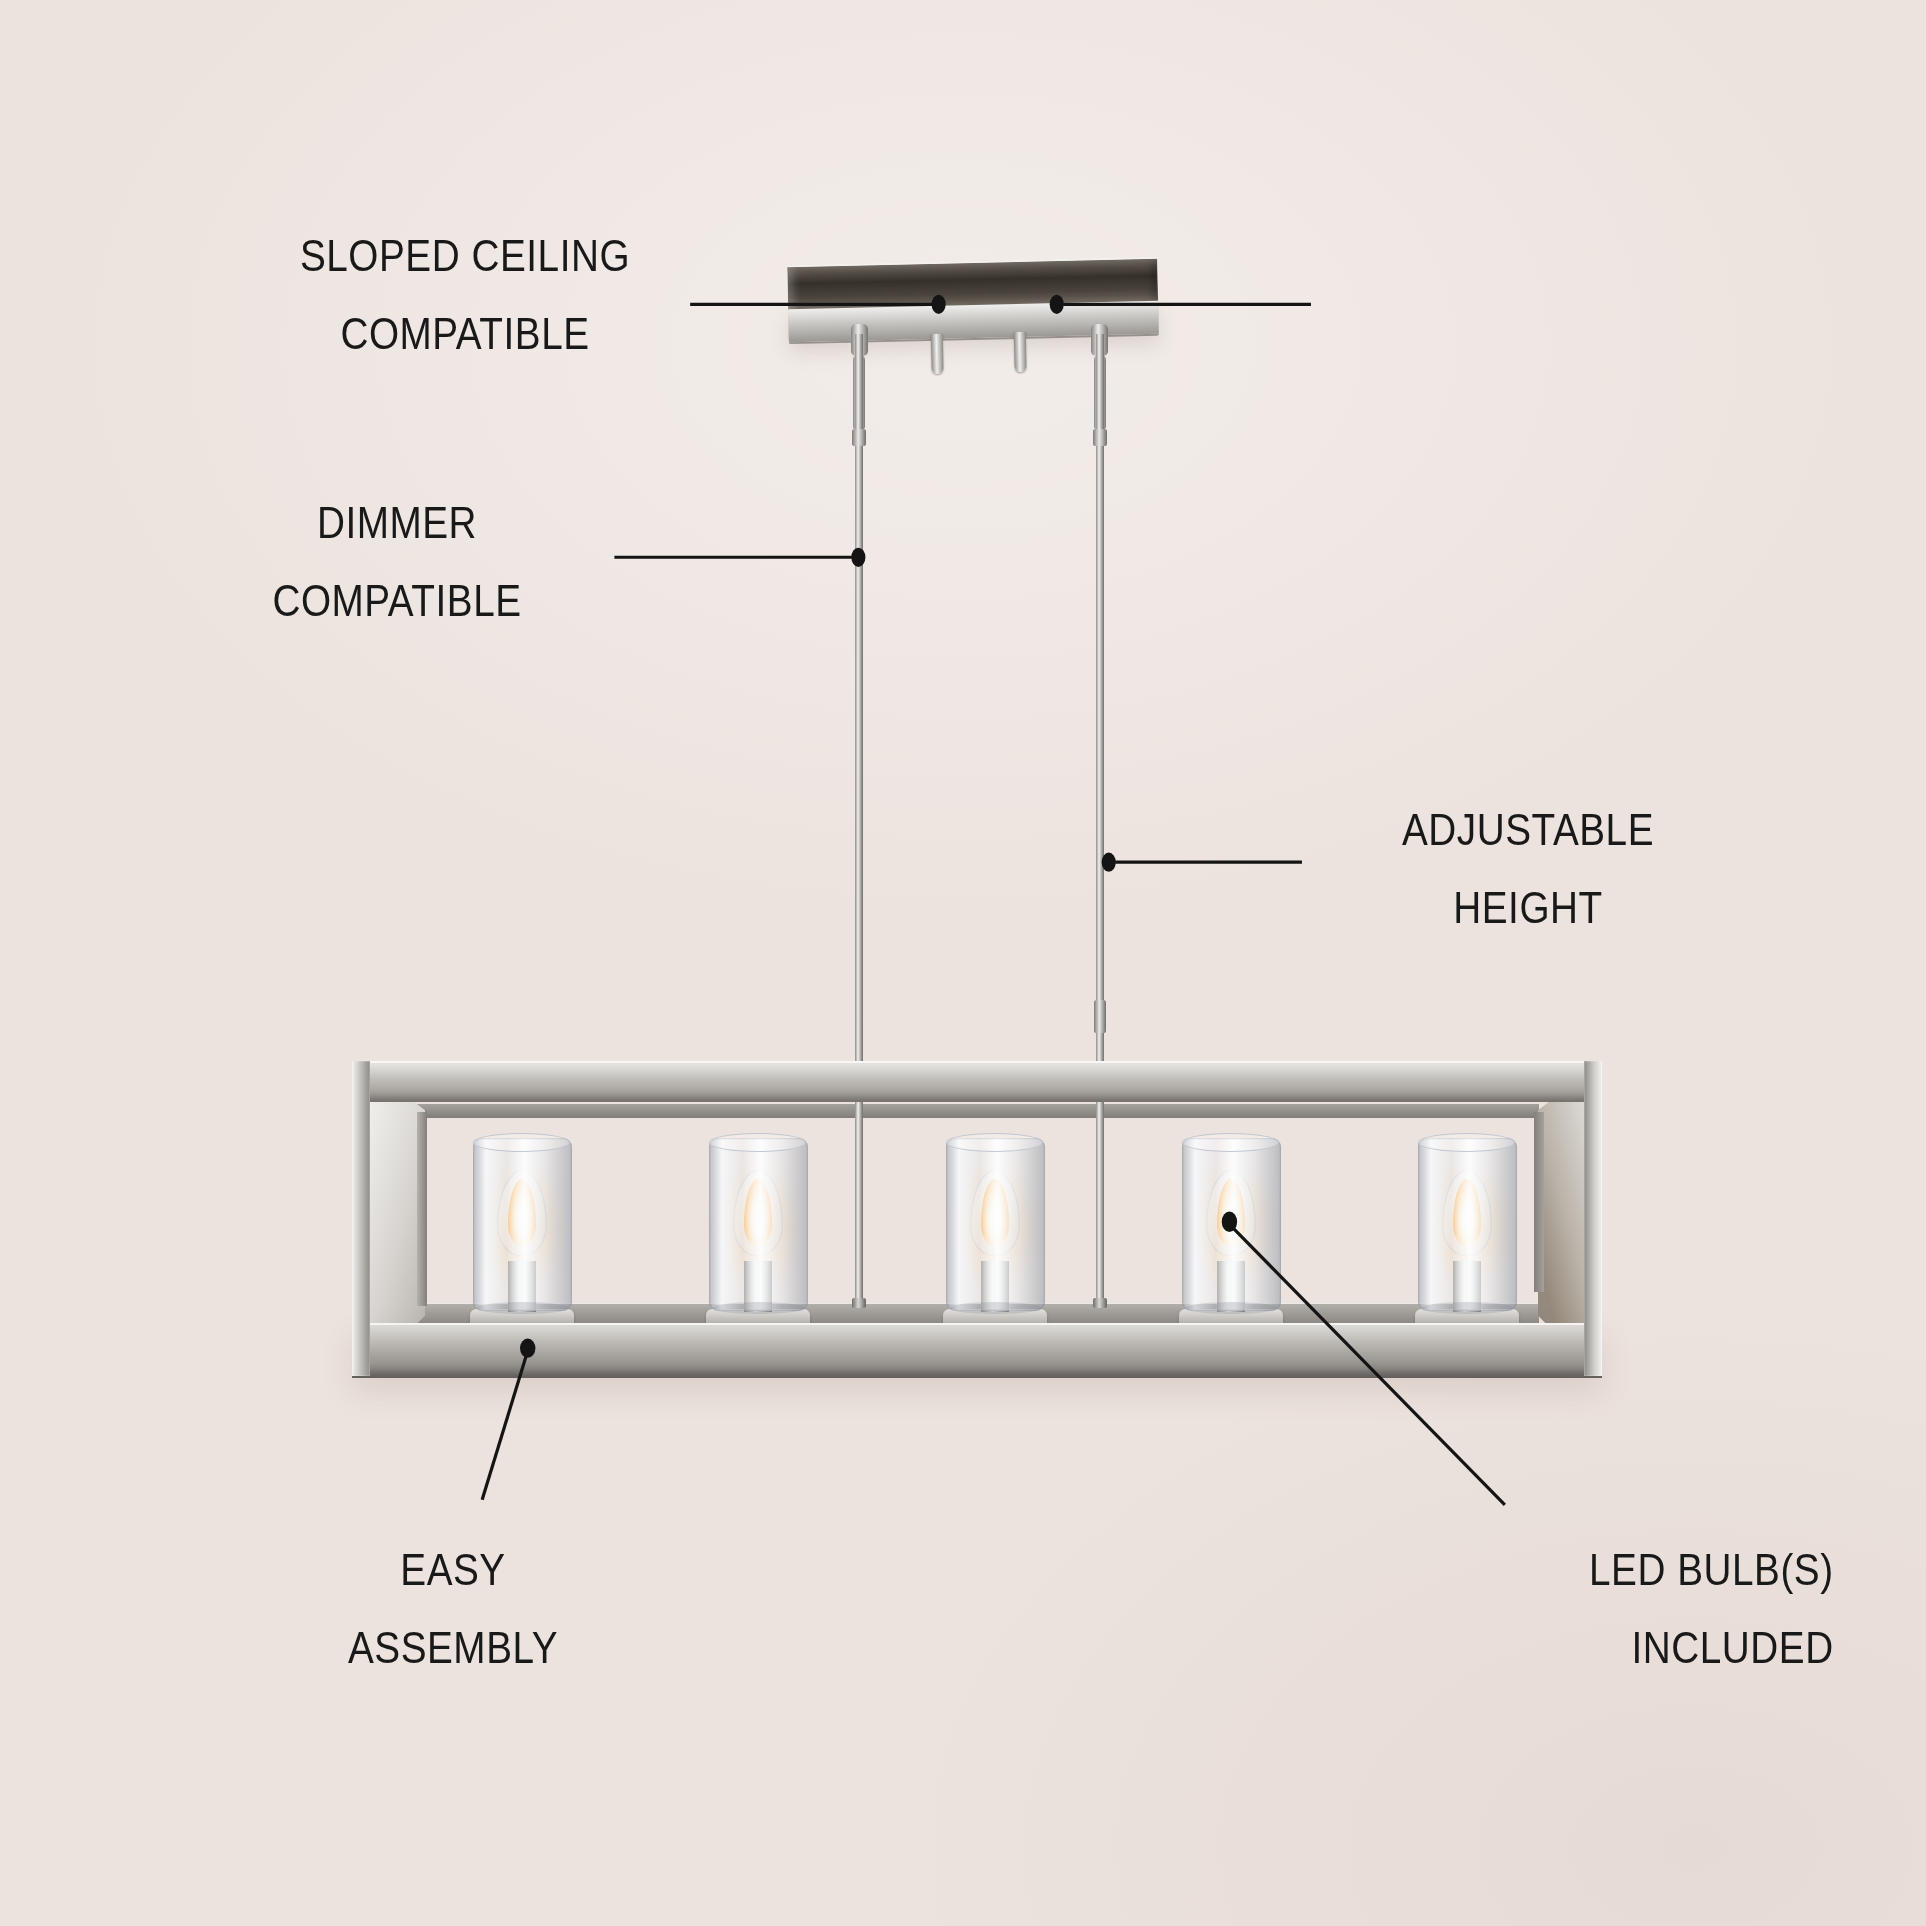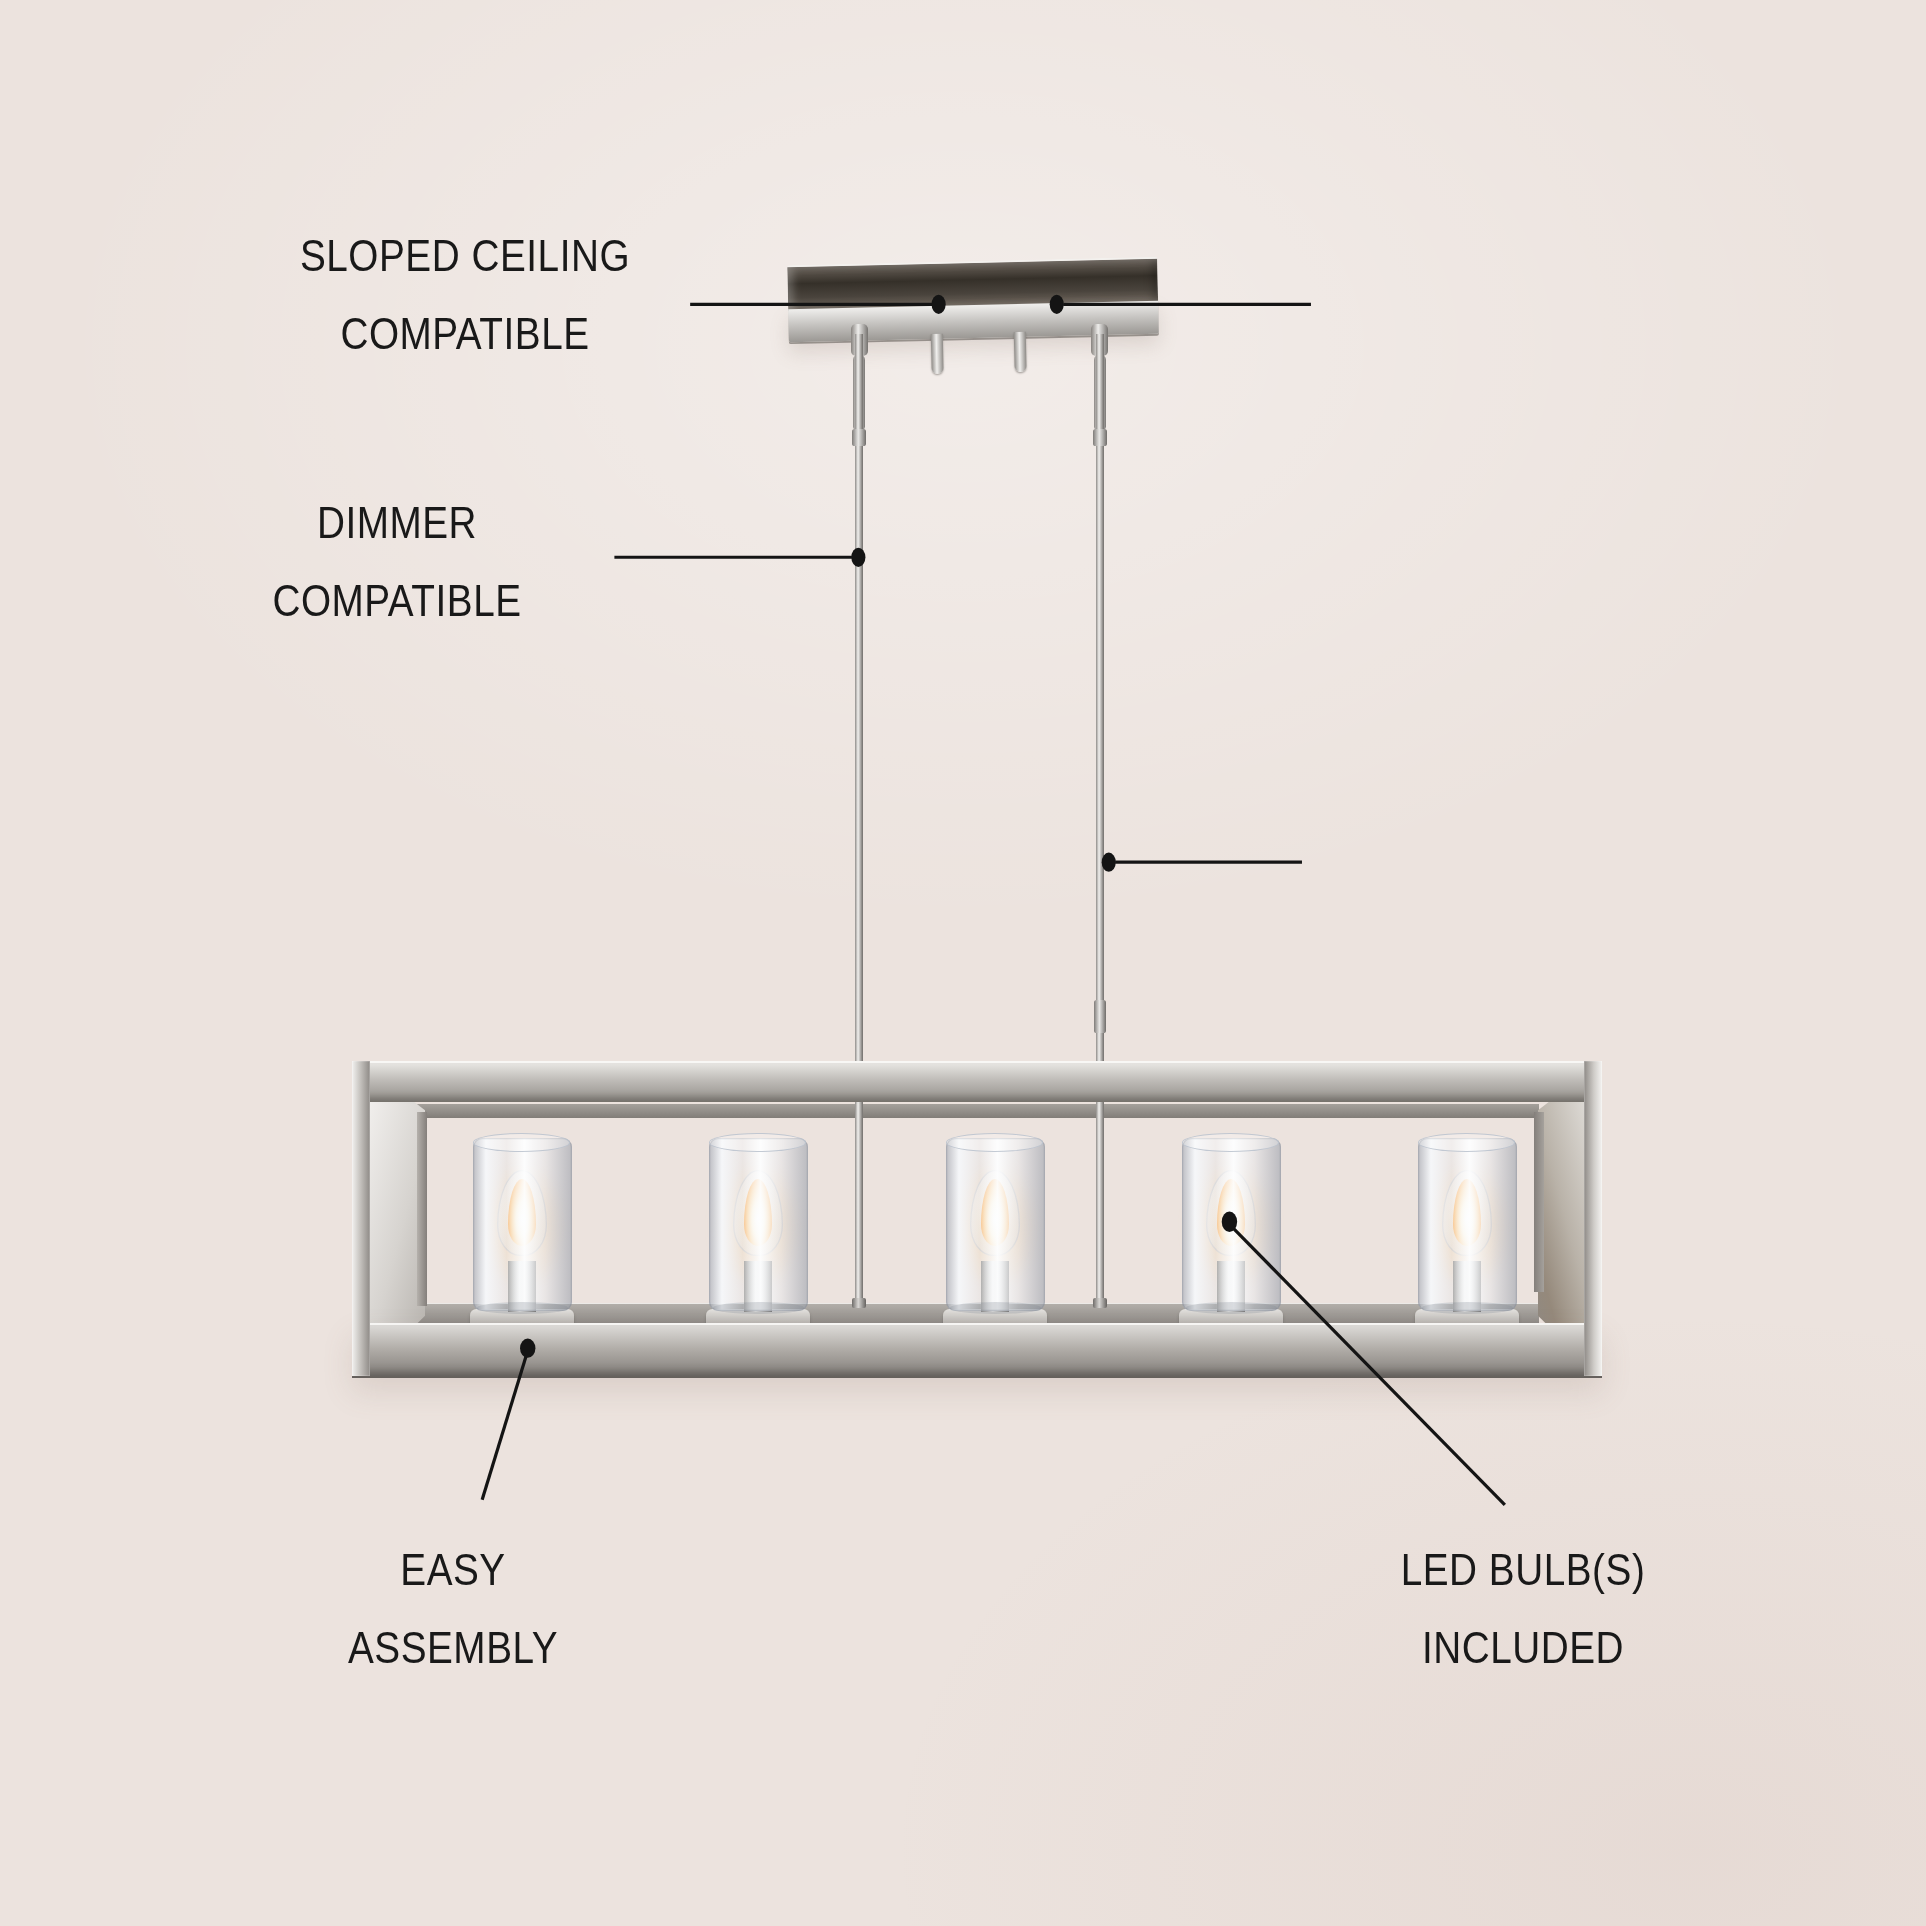--- a/index.html
+++ b/index.html
@@ -13,21 +13,21 @@
   }
   
   .callout{position:absolute;width:706px;margin-left:-353px;text-align:center;
     font-size:44px;line-height:78px;color:var(--label-text,#191919);}
   .callout .ln{display:block;transform:scaleX(.88);transform-origin:50% 50%;white-space:nowrap;letter-spacing:0.6px;}
   #co-sloped{left:465px;top:217px;}
   #co-onoff{left:1541px;top:217px;}
   #co-dimmer{left:397px;top:484px;}
   #co-adjust{left:1528px;top:791px;}
   #co-easy{left:453px;top:1531px;}
-  #co-led{left:1523px;top:1531px;}
+  #co-led{left:1523px;top:1531px;text-align:right;}
   
   svg.annotations{position:absolute;left:0;top:0;z-index:10;pointer-events:none;}
   
   .canopy{position:absolute;left:788px;top:261px;width:370px;height:77px;transform:rotate(-1.3deg);z-index:1;}
   .canopy-top{position:absolute;left:0;top:0;width:370px;height:44px;border-radius:1.9px 1.9px 0 0;
     border-top:2.6px solid #f3f1ee;
     background:linear-gradient(180deg,#6a625a 0%,#353029 38%,#4a443d 70%,#776e64 100%);
     box-shadow:inset 5.1px 0 9px rgba(255,255,255,.25), inset -5.1px 0 9px rgba(0,0,0,.25);}
   .canopy-bottom{position:absolute;left:0;top:44px;width:370px;height:33px;border-radius:0 0 1.9px 1.9px;
     background:linear-gradient(180deg,#f0efed 0%,#c6c4c1 48%,#9b9894 100%);
@@ -229,20 +229,24 @@
   </svg>
 
   <div class="callout" id="co-sloped">
     <span class="ln">SLOPED CEILING</span>
     <span class="ln">COMPATIBLE</span>
   </div>
   <div class="callout" id="co-dimmer">
     <span class="ln">DIMMER</span>
     <span class="ln">COMPATIBLE</span>
   </div>
+  <div class="callout" id="co-adjust">
+    <span class="ln">ADJUSTABLE</span>
+    <span class="ln">HEIGHT</span>
+  </div>
   <div class="callout" id="co-easy">
     <span class="ln">EASY</span>
     <span class="ln">ASSEMBLY</span>
   </div>
   <div class="callout" id="co-led">
     <span class="ln">LED BULB(S)</span>
     <span class="ln">INCLUDED</span>
   </div>
 
 </div>

